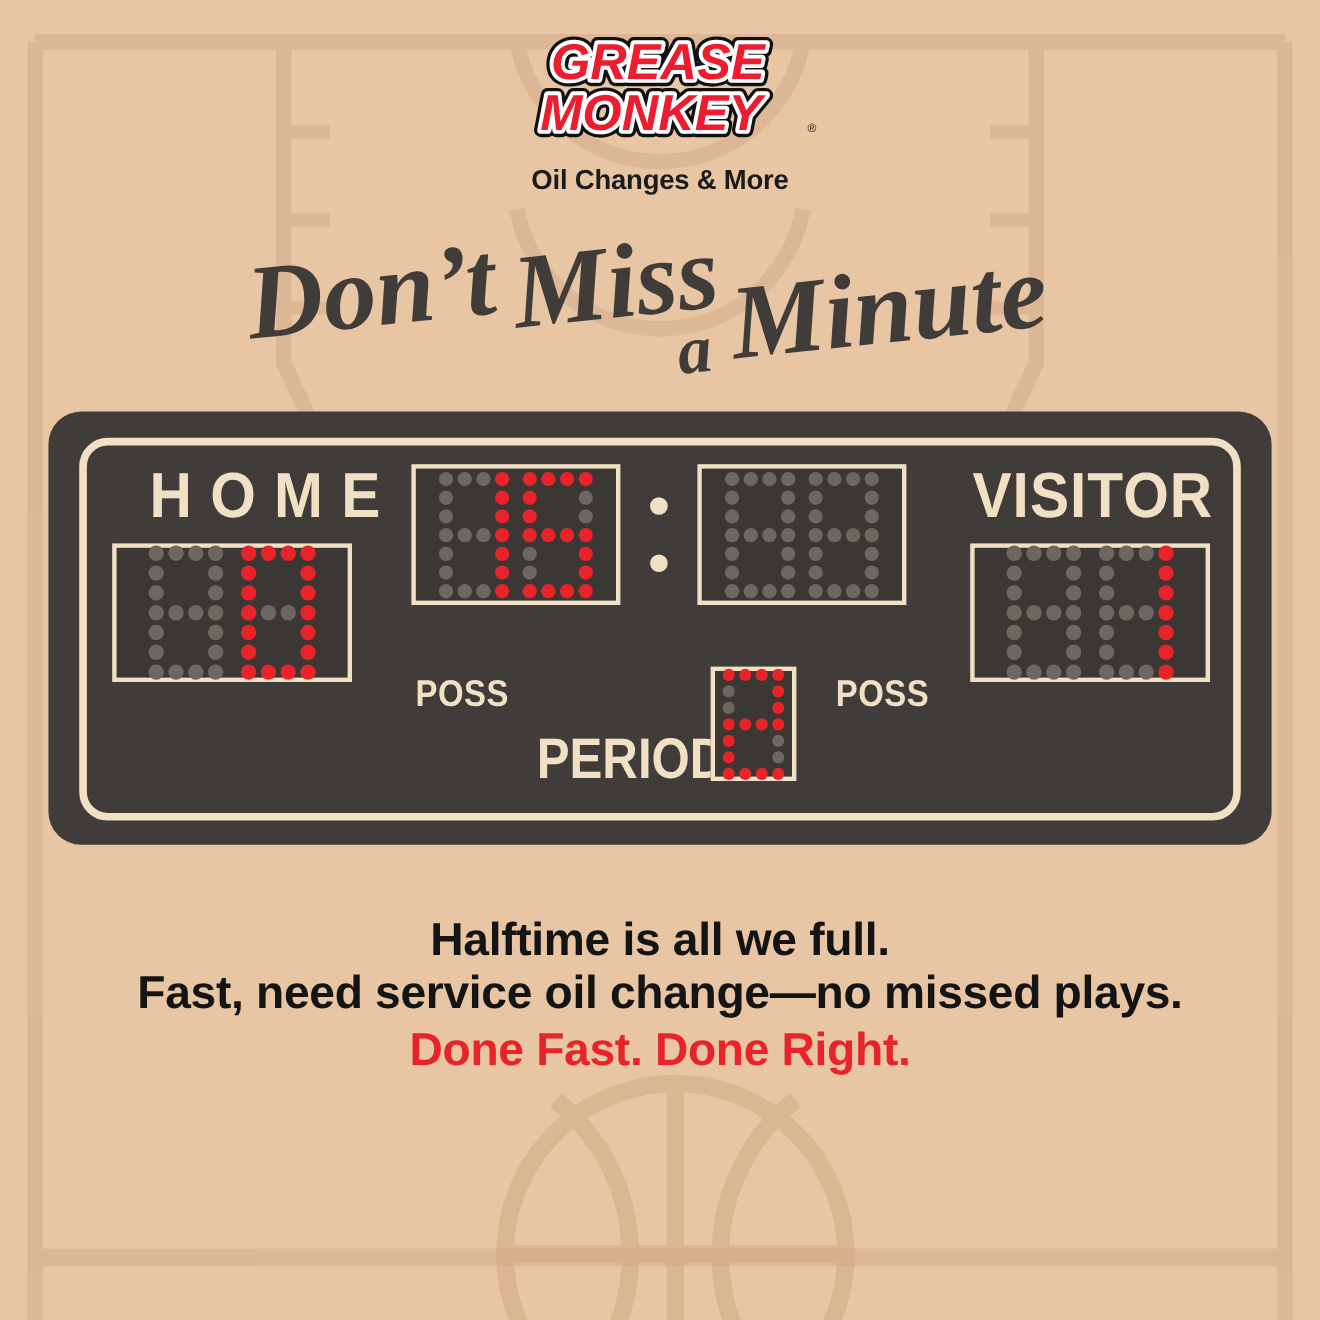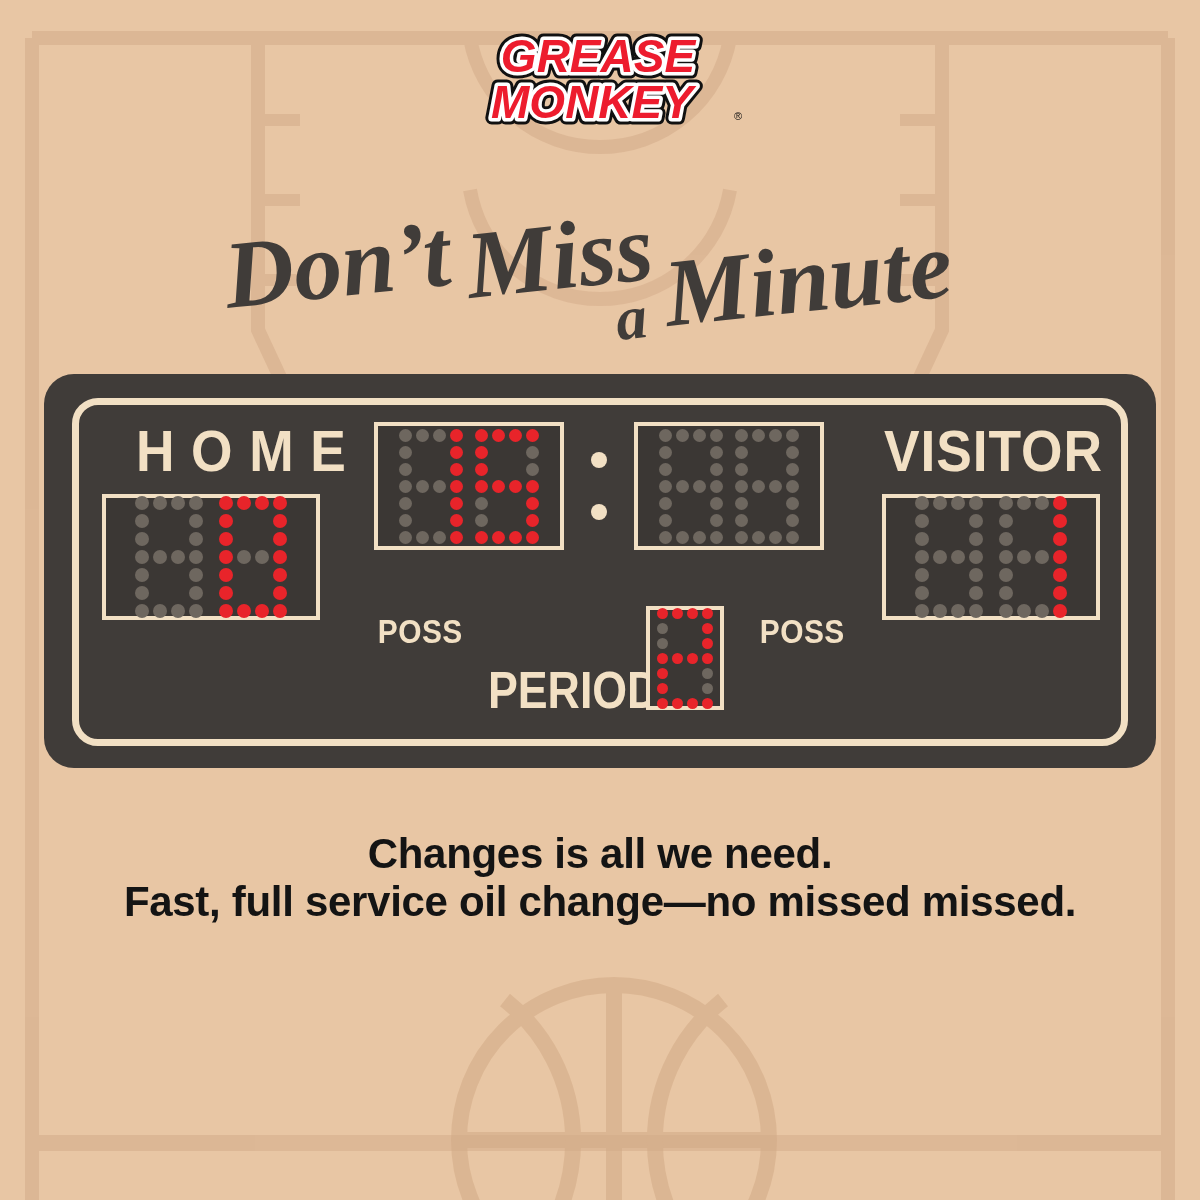--- a/index.html
+++ b/index.html
@@ -169,20 +169,21 @@
         <text x="158" y="46" font-size="46" stroke="#111111" stroke-width="13" stroke-linejoin="round" fill="#111111">GREASE</text>
         <text x="158" y="46" font-size="46" stroke="#ffffff" stroke-width="7" stroke-linejoin="round" fill="#ffffff">GREASE</text>
         <text x="158" y="46" font-size="46" fill="#ed1c2e">GREASE</text>
 
         <text x="152" y="92" font-size="46" stroke="#111111" stroke-width="13" stroke-linejoin="round" fill="#111111">MONKEY</text>
         <text x="152" y="92" font-size="46" stroke="#ffffff" stroke-width="7" stroke-linejoin="round" fill="#ffffff">MONKEY</text>
         <text x="152" y="92" font-size="46" fill="#ed1c2e">MONKEY</text>
       </g>
       <text x="294" y="94" font-size="11" fill="#111111" font-family="Liberation Sans, sans-serif">®</text>
     </svg>
+    <div class="logo-tag">Oil Changes &amp; More</div>
   </div>
 
   <div class="headline">
     <svg width="1200" height="150" viewBox="0 0 1200 150">
       <g font-family="Liberation Serif, serif" font-style="italic" font-weight="bold" fill="#403c39">
         <text x="228" y="100" font-size="96" transform="rotate(-6 228 100)">Don’t</text>
         <text x="470" y="90" font-size="96" transform="rotate(-6 470 90)">Miss</text>
         <text x="618" y="132" font-size="62" transform="rotate(-6 618 132)">a</text>
         <text x="668" y="118" font-size="96" transform="rotate(-6 668 118)">Minute</text>
       </g>
@@ -499,17 +500,18 @@
             <div class="dot off" style="width: 14px; height: 14px;"></div>
             <div class="dot off" style="width: 14px; height: 14px;"></div>
             <div class="dot on" style="width: 14px; height: 14px;"></div>
           </div>
         </div>
     </div>
 
   </div>
 
   <div class="copy">
-    <div class="copy-line l1">Changes is all we need.</div>
-    <div class="copy-line l2">Fast, full service oil change—no missed missed.</div>
+    <div class="copy-line l1">Halftime is all we full.</div>
+    <div class="copy-line l2">Fast, need service oil change—no missed plays.</div>
+    <div class="copy-line l3">Done Fast. Done Right.</div>
   </div>
 
 </div>
 
 </body></html>

